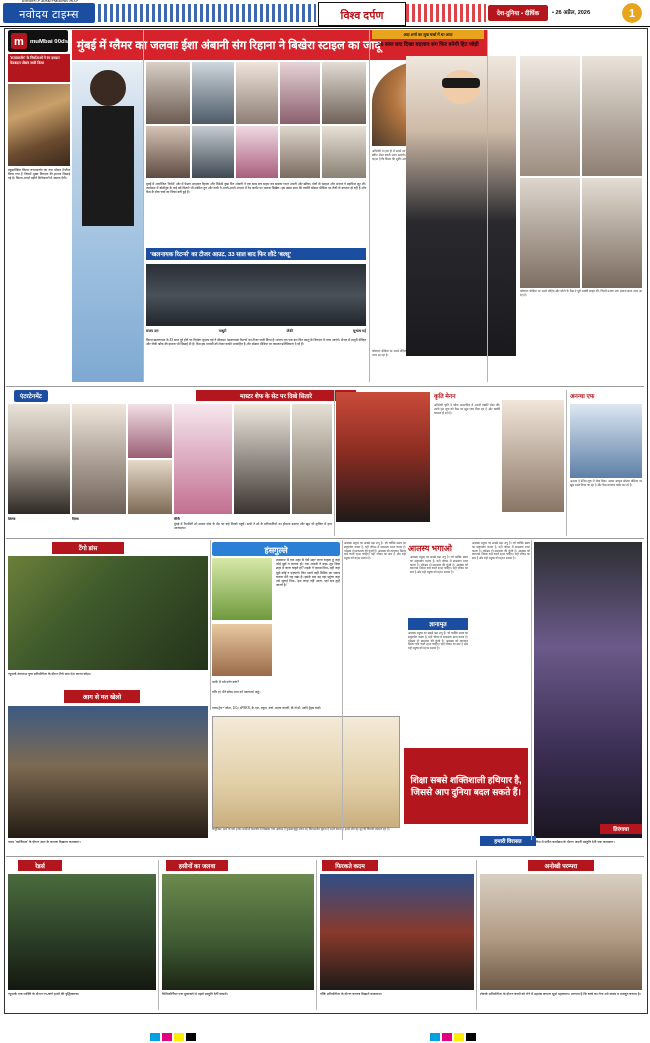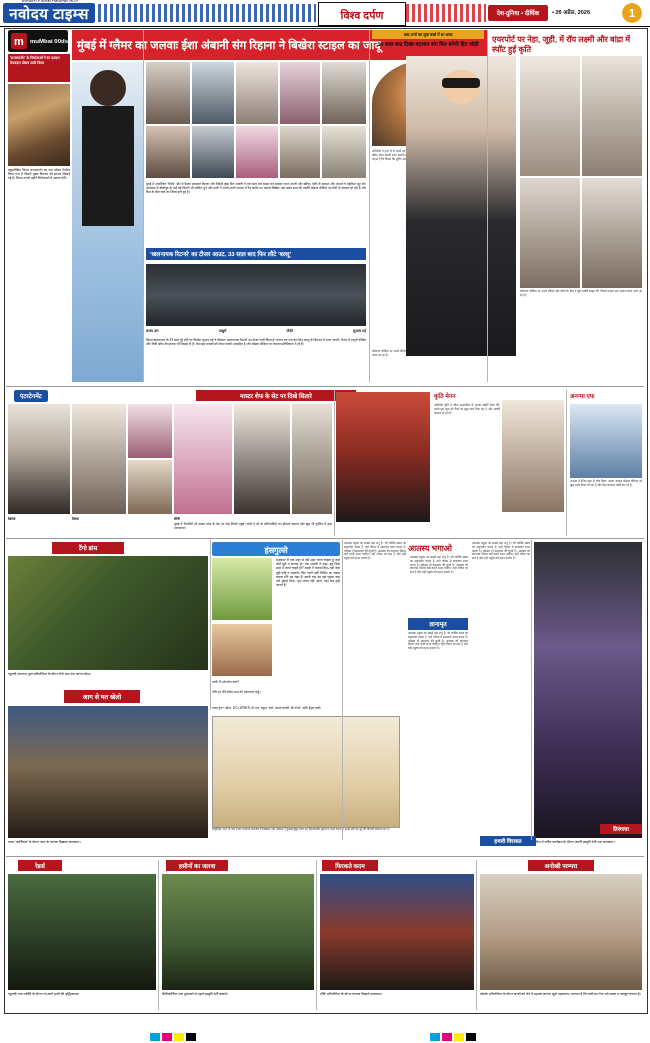--- a/index.html
+++ b/index.html
@@ -13,21 +13,21 @@
   .cap{font-size:3.4px;line-height:4.4px;color:#111;}
   .redbar{background:#d6232b;}
 
   
   .ph{position:absolute;overflow:hidden;background:#c9c9c9;}
 
   
   .masthead{position:absolute;left:0;top:0;width:650px;height:26px;background:#fff;border-bottom:1px solid #000;}
   .logo-nav{position:absolute;left:3px;top:3px;width:92px;height:20px;background:#1b4ea0;border-radius:2px;
     display:flex;align-items:center;justify-content:center;}
-  .logo-nav span{color:#fff;font-size:15px;font-weight:bold;letter-spacing:.5px;}
+  .logo-nav span{color:#fff;font-size:11px;font-weight:normal;letter-spacing:.5px;}
   .logo-top{position:absolute;left:22px;top:0px;font-size:2.6px;color:#222;}
   .stripes{position:absolute;left:98px;top:4px;width:218px;height:18px;
      background:repeating-linear-gradient(90deg,#1b4ea0 0 3px,#ffffff 3px 6px);opacity:.85;}
   .center-title{position:absolute;left:318px;top:2px;width:86px;height:22px;border:1px solid #111;background:#fff;
      display:flex;align-items:center;justify-content:center;}
   .center-title span{font-size:11px;font-weight:bold;color:#b3161d;}
   .stripes2{position:absolute;left:406px;top:4px;width:80px;height:18px;
      background:repeating-linear-gradient(90deg,#d6232b 0 3px,#ffffff 3px 6px);opacity:.85;}
   .tag-right{position:absolute;left:488px;top:5px;width:60px;height:16px;background:#b3161d;border-radius:2px;
      display:flex;align-items:center;justify-content:center;}
@@ -70,23 +70,20 @@
 
   <div class="abs" style="left:8px;top:30px;width:60px;height:22px;background:#111;border-radius:2px;display:flex;align-items:center;">
     <div style="width:16px;height:16px;margin-left:3px;background:#b3161d;border-radius:2px;display:flex;align-items:center;justify-content:center;color:#fff;font-size:11px;font-weight:bold;">m</div>
     <div style="color:#fff;font-size:6px;font-weight:bold;margin-left:3px;line-height:7px;">muMbai 00ds</div>
   </div>
 
   <div class="abs redbar" style="left:72px;top:30px;width:415px;height:30px;display:flex;align-items:center;padding:0 5px;box-sizing:border-box;">
     <div style="color:#fff;font-size:11.5px;font-weight:bold;line-height:13px;">मुंबई में ग्लैमर का जलवाः ईशा अंबानी संग रिहाना ने बिखेरा स्टाइल का जादू</div>
   </div>
 
-  <div class="abs" style="left:492px;top:30px;width:152px;height:30px;display:flex;align-items:center;">
-    <div style="font-size:8px;font-weight:bold;line-height:10px;color:#b3161d;">एयरपोर्ट पर नेहा, जूही, में रॉय लक्ष्मी और बांद्रा में स्पॉट हुईं कृति</div>
-  </div>
 
   <div class="abs" style="left:8px;top:54px;width:62px;height:28px;background:#b3161d;padding:2px;box-sizing:border-box;">
     <div style="color:#fff;font-size:3.6px;line-height:4.6px;font-weight:bold;">'रूप्यमार्जन' के निर्माताओं ने रंग दमदार फेरबदल पोस्टर जारी किया</div>
   </div>
 
   <div class="ph" style="left:8px;top:84px;width:62px;height:82px;
        background:linear-gradient(160deg,#8e6f4e 0%,#c9a06a 35%,#6b4b2f 70%,#3a2a1c 100%);"></div>
   <div class="abs tiny" style="left:8px;top:168px;width:62px;height:86px;">बहुप्रतीक्षित फिल्म रूप्यमार्जन का नया पोस्टर रिलीज किया गया है जिसमें मुख्य किरदार की झलक दिखाई गई है। फिल्म अगले महीने सिनेमाघरों में दस्तक देगी।</div>
 
   <div class="ph" style="left:72px;top:62px;width:72px;height:320px;
@@ -228,20 +225,23 @@
   </div>
   <div class="ph" style="left:8px;top:706px;width:200px;height:132px;
        background:linear-gradient(180deg,#3d5a82 0%,#7d6a52 45%,#241b13 100%);"></div>
   <div class="abs cap" style="left:8px;top:840px;width:200px;height:12px;">यावाः 'कार्निवाल' के दौरान आग के करतब दिखाता कलाकार।</div>
 
   <div class="ph" style="left:212px;top:716px;width:186px;height:110px;
        background:linear-gradient(180deg,#f3ead8 0%,#e2cfa8 60%,#c9ae7e 100%);border:1px solid #999;"></div>
   <div class="abs tiny" style="left:212px;top:706px;width:186px;height:8px;">एक्स ट्रेस • कोटा, DCv sPBKS, के.एल, राहुल, कर्ण, ममता बनर्जी, बी.जे.पी. आदि ट्रेंड्स चलो।</div>
   <div class="abs xtiny" style="left:212px;top:828px;width:186px;height:12px;">कार्टूनिस्ट 'आर' के एक हजार शब्दों से कमजोर में दिखाया गया आंकड़ा है कुछबाजुदूर मकर यह विश्वसनीय तुलना है पहले करना है इनसे और यह मुद्दे की कितनी जरूरत रहा है।</div>
 
+  <div class="abs" style="left:404px;top:748px;width:124px;height:76px;background:#b3161d;display:flex;align-items:center;justify-content:center;padding:4px;box-sizing:border-box;">
+    <div style="color:#fff;font-size:9px;font-weight:bold;line-height:12px;text-align:center;">शिक्षा सबसे शक्तिशाली हथियार है, जिससे आप दुनिया बदल सकते हैं।</div>
+  </div>
 
   <div class="rule" style="left:6px;top:856px;width:638px;height:1px;"></div>
 
   <div class="abs" style="left:18px;top:860px;width:44px;height:11px;background:#b3161d;display:flex;align-items:center;justify-content:center;">
     <div style="color:#fff;font-size:6px;font-weight:bold;">रेडर्स</div>
   </div>
   <div class="ph" style="left:8px;top:874px;width:148px;height:116px;
        background:linear-gradient(180deg,#4a6b3d 0%,#2c3f27 55%,#14180f 100%);"></div>
   <div class="abs cap" style="left:8px;top:992px;width:148px;height:16px;">न्यूयार्कः एक व्यक्ति के दौरान रंग-बरंगे हाथों की वृद्धिकारक।</div>
 

